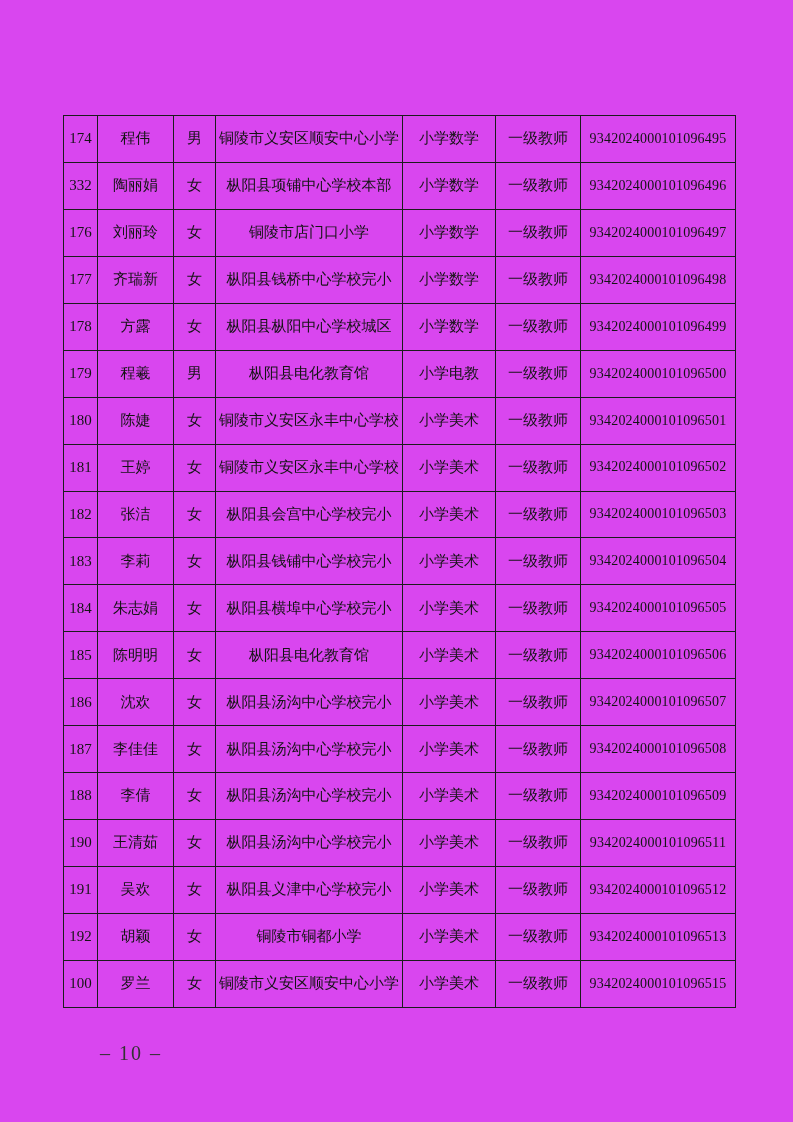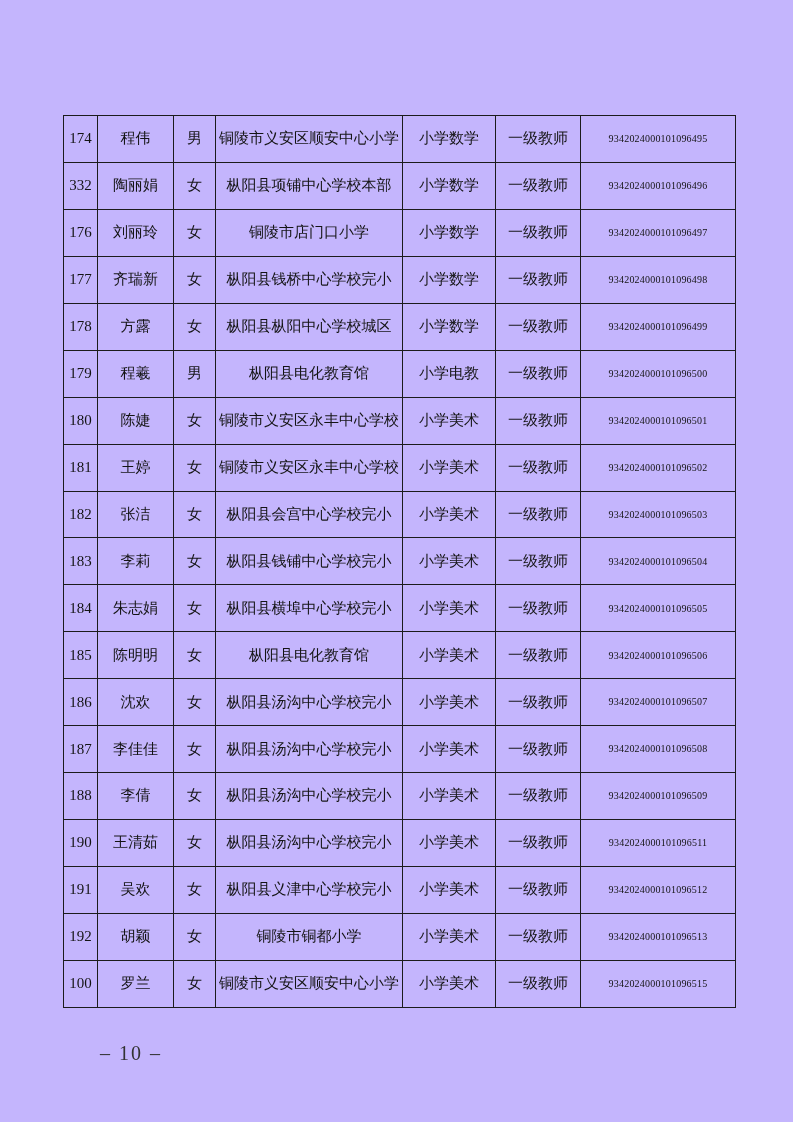--- a/index.html
+++ b/index.html
@@ -11,21 +11,21 @@
     height: 1122px;
     position: relative;
     background: #ffffff;
     font-family: "Liberation Serif", "DejaVu Serif", serif;
     color: #1a1a1a;
     overflow: hidden;
   }
   .page {
     position: absolute;
     inset: 0;
-    background: #c4b5fd;
+    background: #d946ef;
     padding-left: 12px;
   }
   table.roster {
     position: absolute;
     left: 63px;
     top: 115px;
     width: 672px;
     height: 893px;
     border-collapse: collapse;
     table-layout: fixed;
@@ -35,21 +35,21 @@
     text-align: center;
     vertical-align: middle;
     font-size: 15px;
     line-height: 1.15;
     padding: 2px 3px;
     overflow: hidden;
     white-space: nowrap;
     color: #141414;
   }
   table.roster td.cert {
-    font-size: 10px;
+    font-size: 14px;
     letter-spacing: 0.2px;
     margin-left: 22px;
   }
   .page-number {
     position: absolute;
     left: 100px;
     top: 1042px;
     font-size: 20px;
     color: #333333;
     letter-spacing: 2px;

